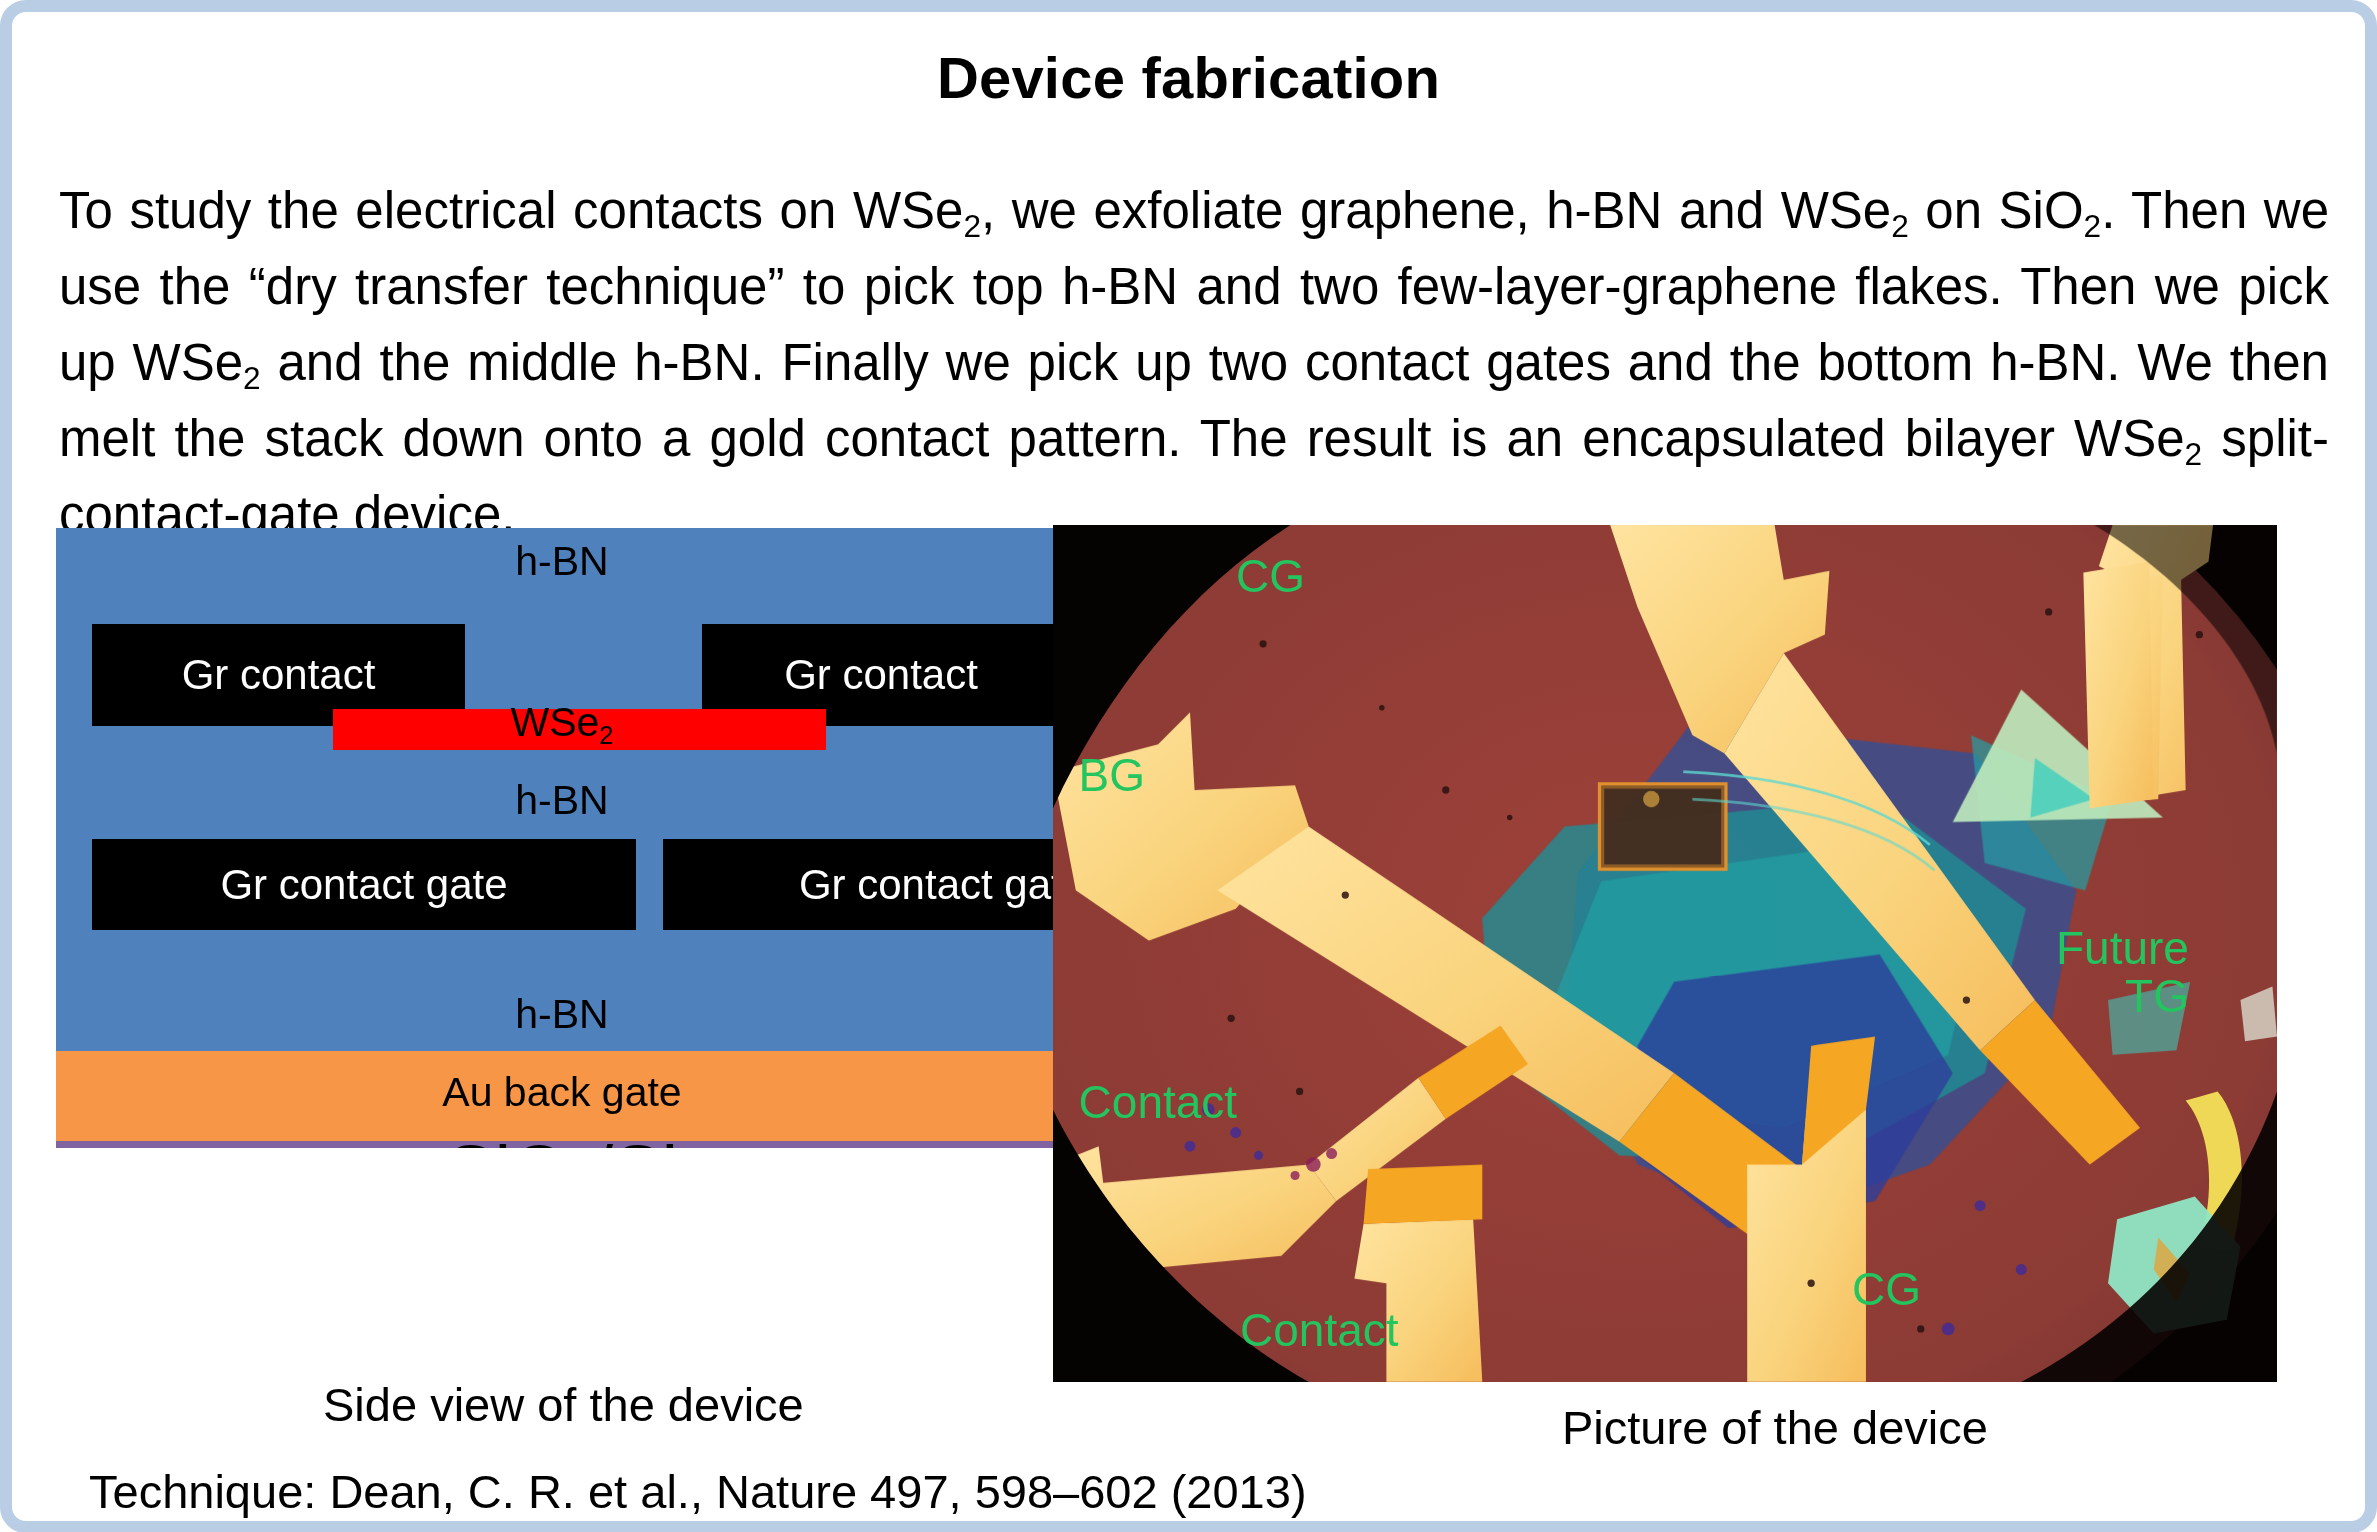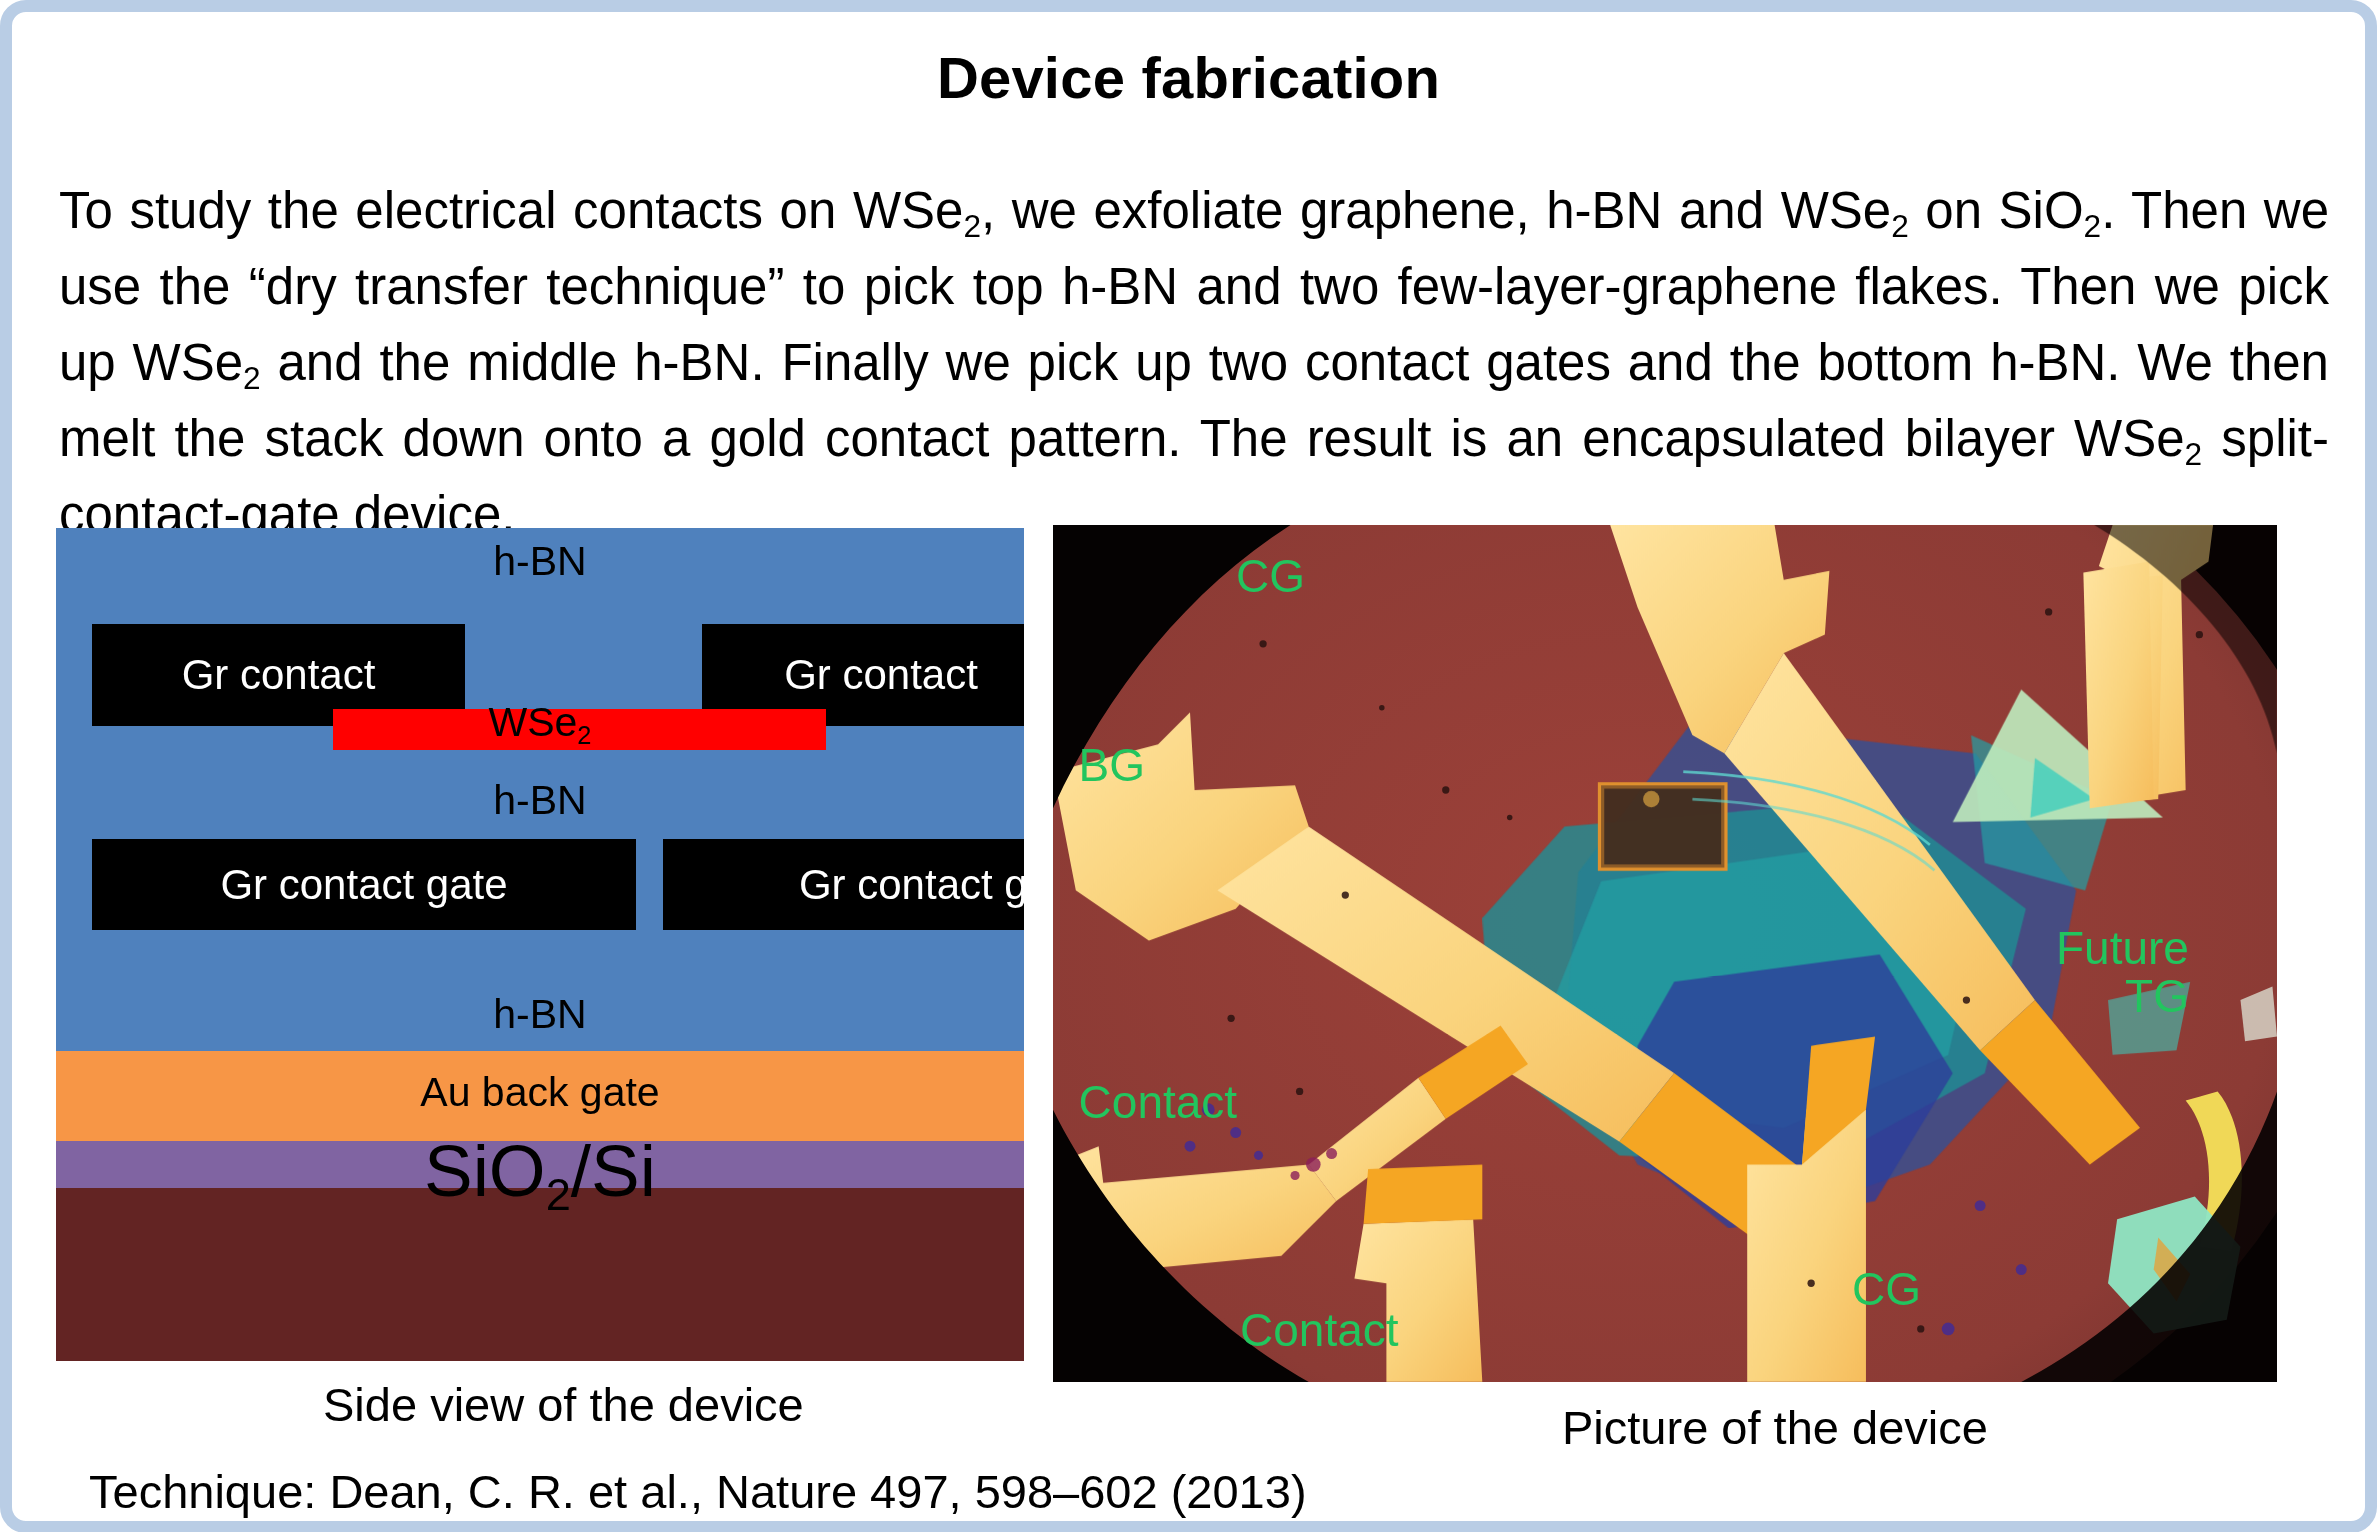--- a/index.html
+++ b/index.html
@@ -53,23 +53,24 @@
     vertical-align: -0.30em;
     line-height: 0;
   }
 
   
   #schematic {
     position: absolute;
     left: 44px;
     top: 516px;
     width: 968px;
-    height: 833px;
+    height: 620px;
     background: #4f81bd;     
     overflow: hidden;
+    padding-left: 44px;
   }
   .layer {
     position: absolute;
     left: 0;
     width: 100%;
   }
   .lbl {
     position: absolute;
     white-space: nowrap;
     font-size: 41px;
@@ -284,21 +285,21 @@
         <circle cx="265" cy="712" r="5"></circle>
       </g>
 
       <path d="M 0,0 L 260,0 C 150,70 60,180 0,310 Z" fill="#050202"></path>
       <path d="M 1340,0 L 1140,0 C 1240,60 1320,150 1340,250 Z" fill="#050202" opacity="0.55"></path>
       <path d="M 0,938 L 0,640 C 60,760 160,870 280,938 Z" fill="#050202"></path>
       <path d="M 1340,938 L 1340,620 C 1290,760 1190,870 1060,938 Z" fill="#050202" opacity="0.9"></path>
     </svg>
 
     <div class="photo-lbl" style="left:183px;top:27px;">CG</div>
-    <div class="photo-lbl" style="left:25.6px;top:216px;">BG</div>
+    <div class="photo-lbl" style="left:25.6px;top:226px;">BG</div>
     <div class="photo-lbl" style="left:1003px;top:399px;text-align:right;">
       <div>Future</div>
       <div>TG</div>
     </div>
     <div class="photo-lbl" style="left:25.6px;top:553px;">Contact</div>
     <div class="photo-lbl" style="left:187px;top:781px;">Contact</div>
     <div class="photo-lbl" style="left:799px;top:740px;">CG</div>
   </div>
 
   <div class="caption" style="left:1550px;top:1388px;">Picture of the device</div>

